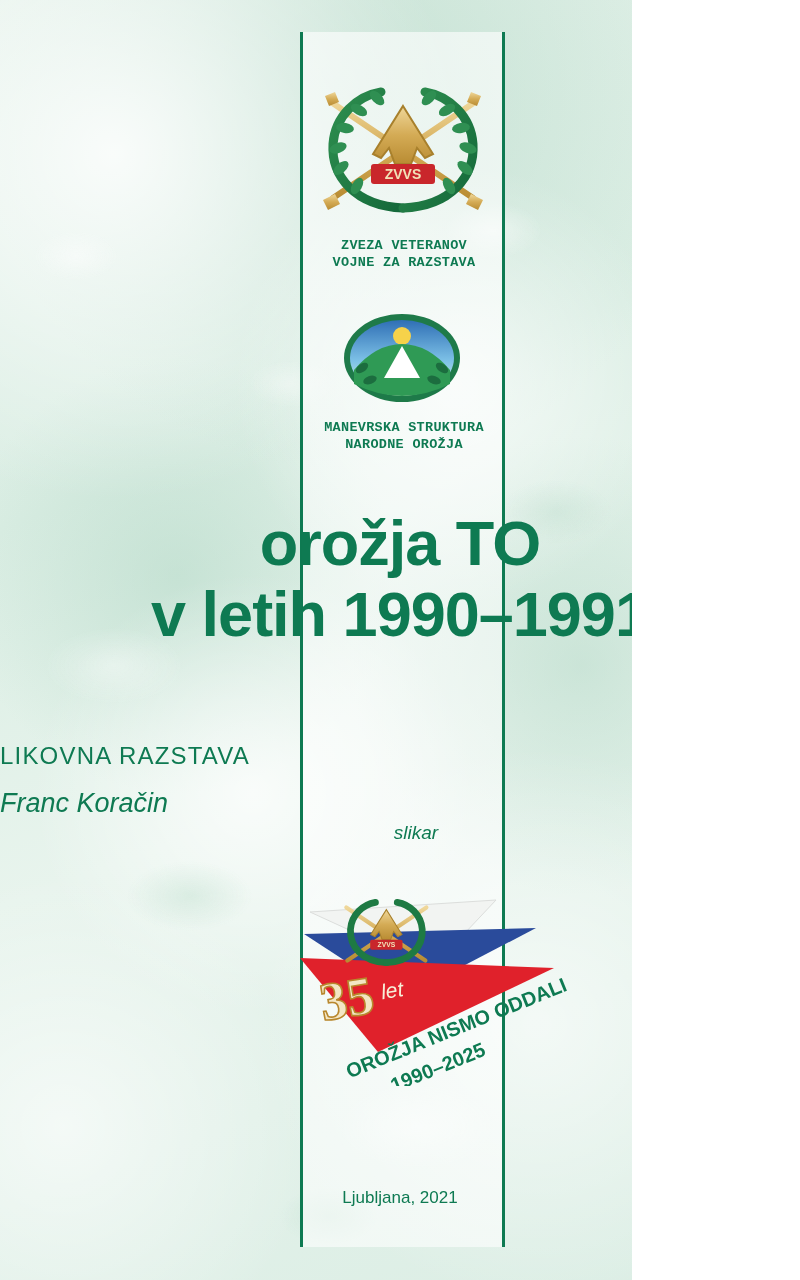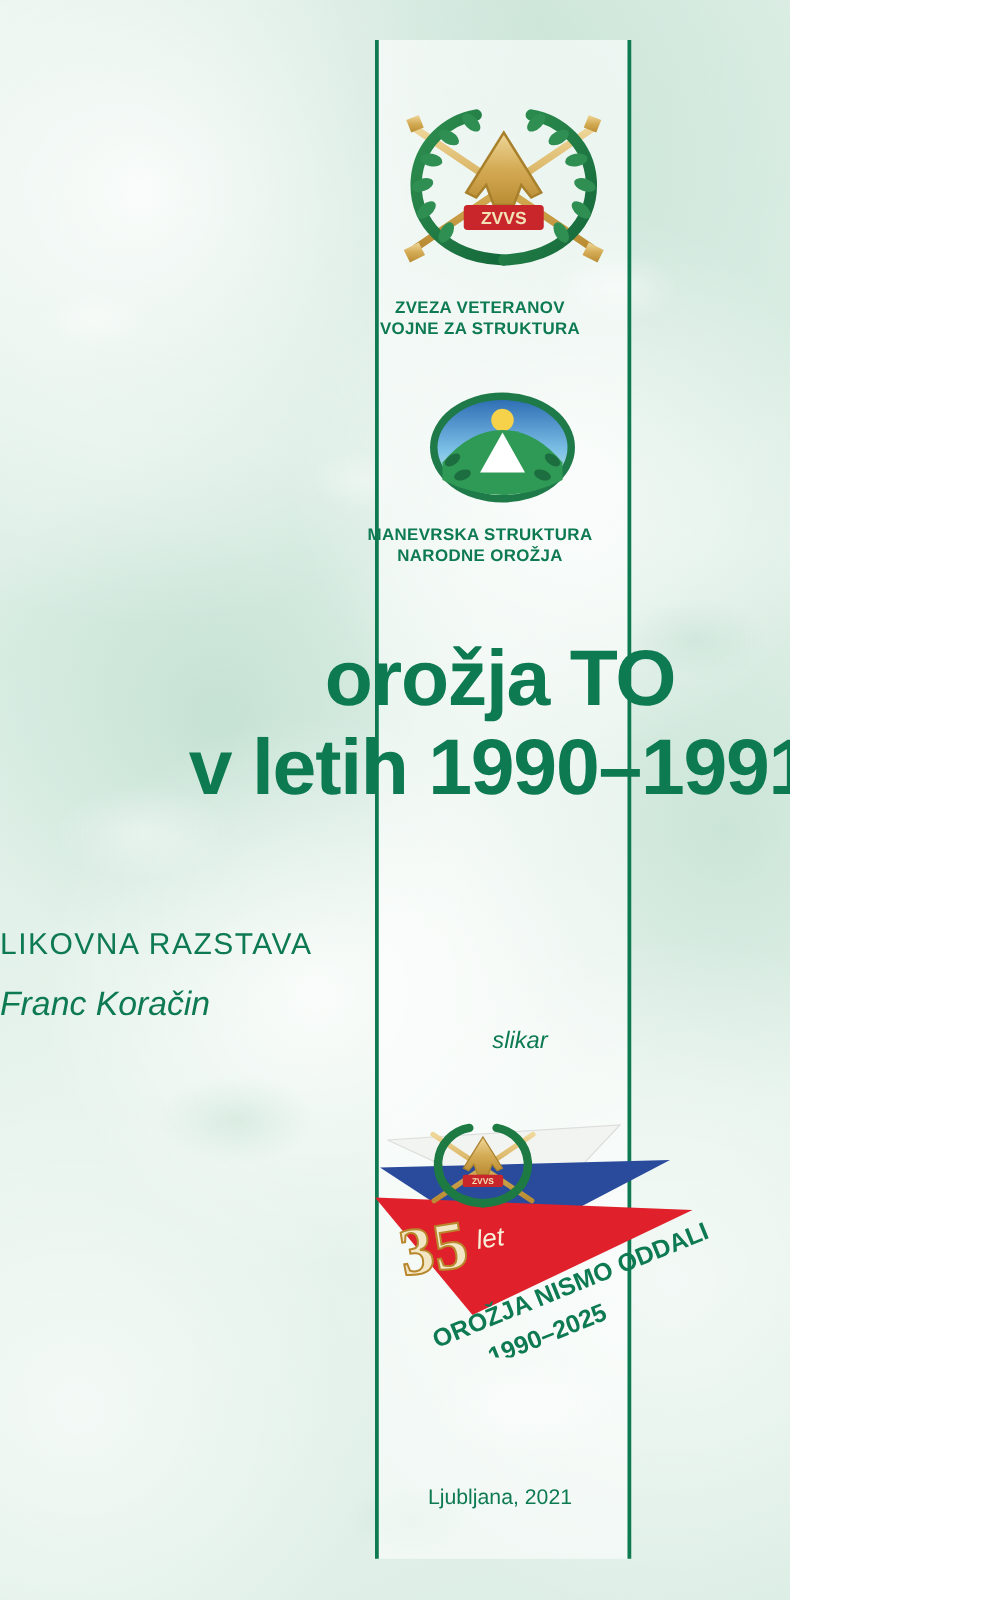--- a/index.html
+++ b/index.html
@@ -78,27 +78,28 @@
     position: absolute;
     left: 340px;
     top: 310px;
     width: 124px;
     height: 96px;
   }
 
   .org-caption {
     position: absolute;
     width: 280px;
-    left: 244px;
+    left: 264px;
     text-align: center;
     color: #0e7a52;
     font-weight: bold;
     font-size: 13.5px;
     letter-spacing: .3px;
     line-height: 1.25;
+    font-family: Liberation Mono, monospace;
   }
   .org-caption.one { top: 238px; }
   .org-caption.two { top: 420px; }
 
   
   .title {
     position: absolute;
     left: 0;
     top: 508px;
     width: 800px;
@@ -219,21 +220,21 @@
 
         <path d="M98 34 L128 82 L120 86 L112 76 L106 92 L90 92 L84 76 L76 86 L68 82 Z" fill="url(#goldg)" stroke="#a8802c" stroke-width="2"></path>
 
         <rect x="66" y="92" width="64" height="20" rx="3" fill="#c9262b"></rect>
         <text x="98" y="107" text-anchor="middle" font-family="Liberation Sans, sans-serif" font-size="14" font-weight="bold" fill="#f2e2b8">ZVVS</text>
       </svg>
     </div>
 
     <div class="org-caption one">
       <span>ZVEZA VETERANOV</span><br>
-      <span>VOJNE ZA STRUKTURA</span>
+      <span>VOJNE ZA RAZSTAVA</span>
     </div>
 
     <div class="emblem-msnz">
       <svg viewBox="0 0 124 96" width="124" height="96" xmlns="http://www.w3.org/2000/svg">
         <defs>
           <linearGradient id="skyg" x1="0" y1="0" x2="0" y2="1">
             <stop offset="0%" stop-color="#2f6fb5"></stop>
             <stop offset="55%" stop-color="#7fc3e8"></stop>
             <stop offset="100%" stop-color="#e6f4d9"></stop>
           </linearGradient>

